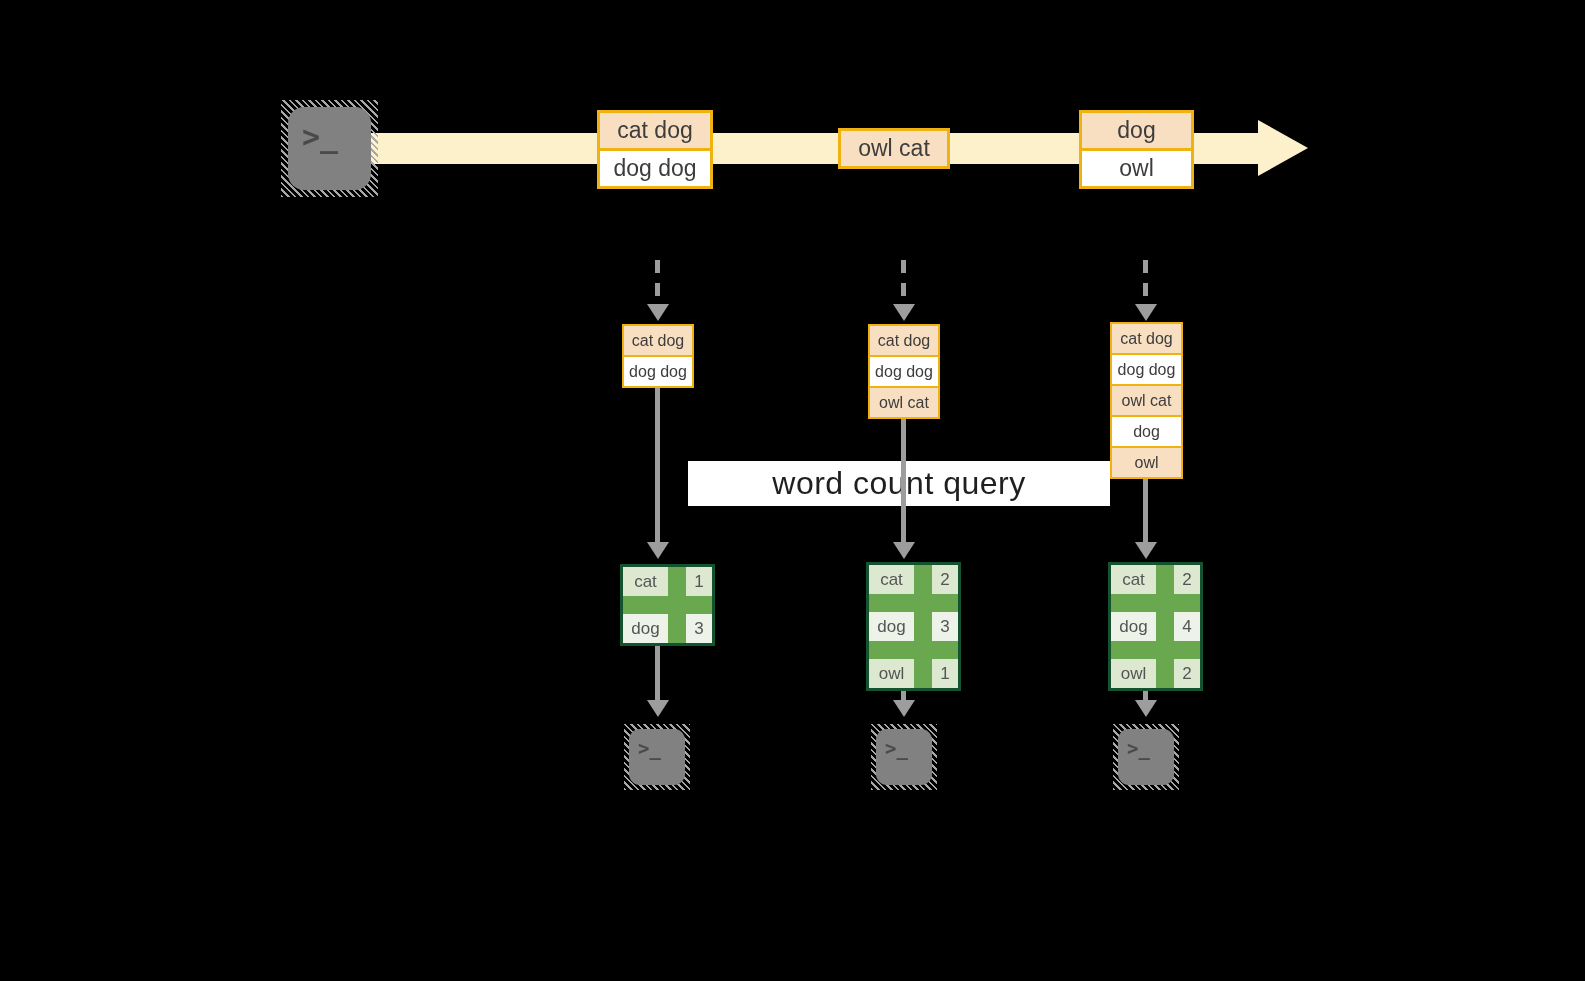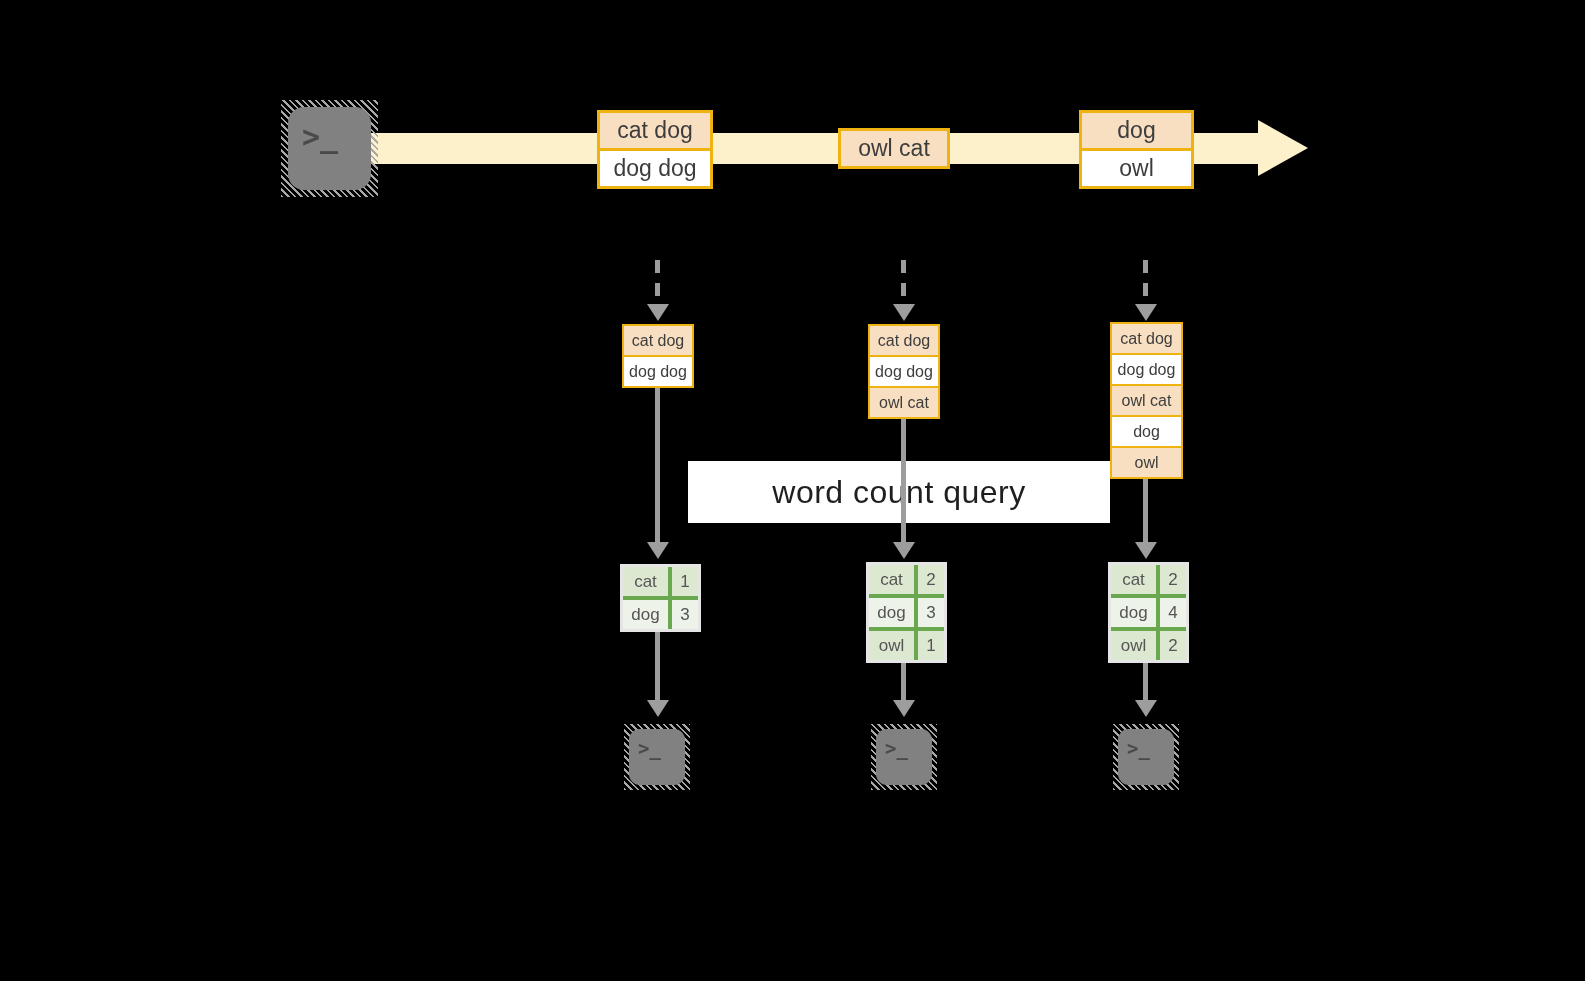--- a/index.html
+++ b/index.html
@@ -36,22 +36,22 @@
   }
 
   
   .banner{
     background:#ffffff;z-index:1;display:flex;align-items:center;justify-content:center;
     color:#1f1f1f;font-size:32px;letter-spacing:.5px;
   }
 
   
   .wc-table{
-    display:grid;grid-template-columns:45px 26px;gap:4px;
-    border:3px solid #e5e5e5;background:#6aa84f;z-index:3;text-align:center;
+    display:grid;grid-template-columns:45px 26px;gap:18px;
+    border:3px solid #14532d;background:#6aa84f;z-index:3;text-align:center;
   }
   .gcell{height:29px;display:flex;align-items:center;justify-content:center;
     font-size:17px;color:#555;}
   .row-a{background:#dde8d1;}
   .row-b{background:#eef3ea;}
 
   
   .term{
     background:repeating-linear-gradient(45deg,#a8a8a8 0 1.8px,transparent 1.8px 4.6px);
     z-index:2;
@@ -87,21 +87,21 @@
     <div class="ocell cell-b">owl</div>
   </div>
 
   <div class="abs vdash" style="left:655px;top:260px;height:44px"></div>
   <div class="abs tri-down" style="left:647px;top:304px"></div>
   <div class="abs vdash" style="left:901px;top:260px;height:44px"></div>
   <div class="abs tri-down" style="left:893px;top:304px"></div>
   <div class="abs vdash" style="left:1143px;top:260px;height:44px"></div>
   <div class="abs tri-down" style="left:1135px;top:304px"></div>
 
-  <div class="abs banner" style="left:688px;top:461px;width:422px;height:62px">
+  <div class="abs banner" style="left:688px;top:461px;width:422px;height:45px">
     <span>word count query</span>
   </div>
 
   <div class="abs stack" style="left:622px;top:324px;width:72px">
     <div class="ocell cell-a">cat dog</div>
     <div class="ocell cell-b">dog dog</div>
   </div>
   <div class="abs stack" style="left:868px;top:324px;width:72px">
     <div class="ocell cell-a">cat dog</div>
     <div class="ocell cell-b">dog dog</div>

